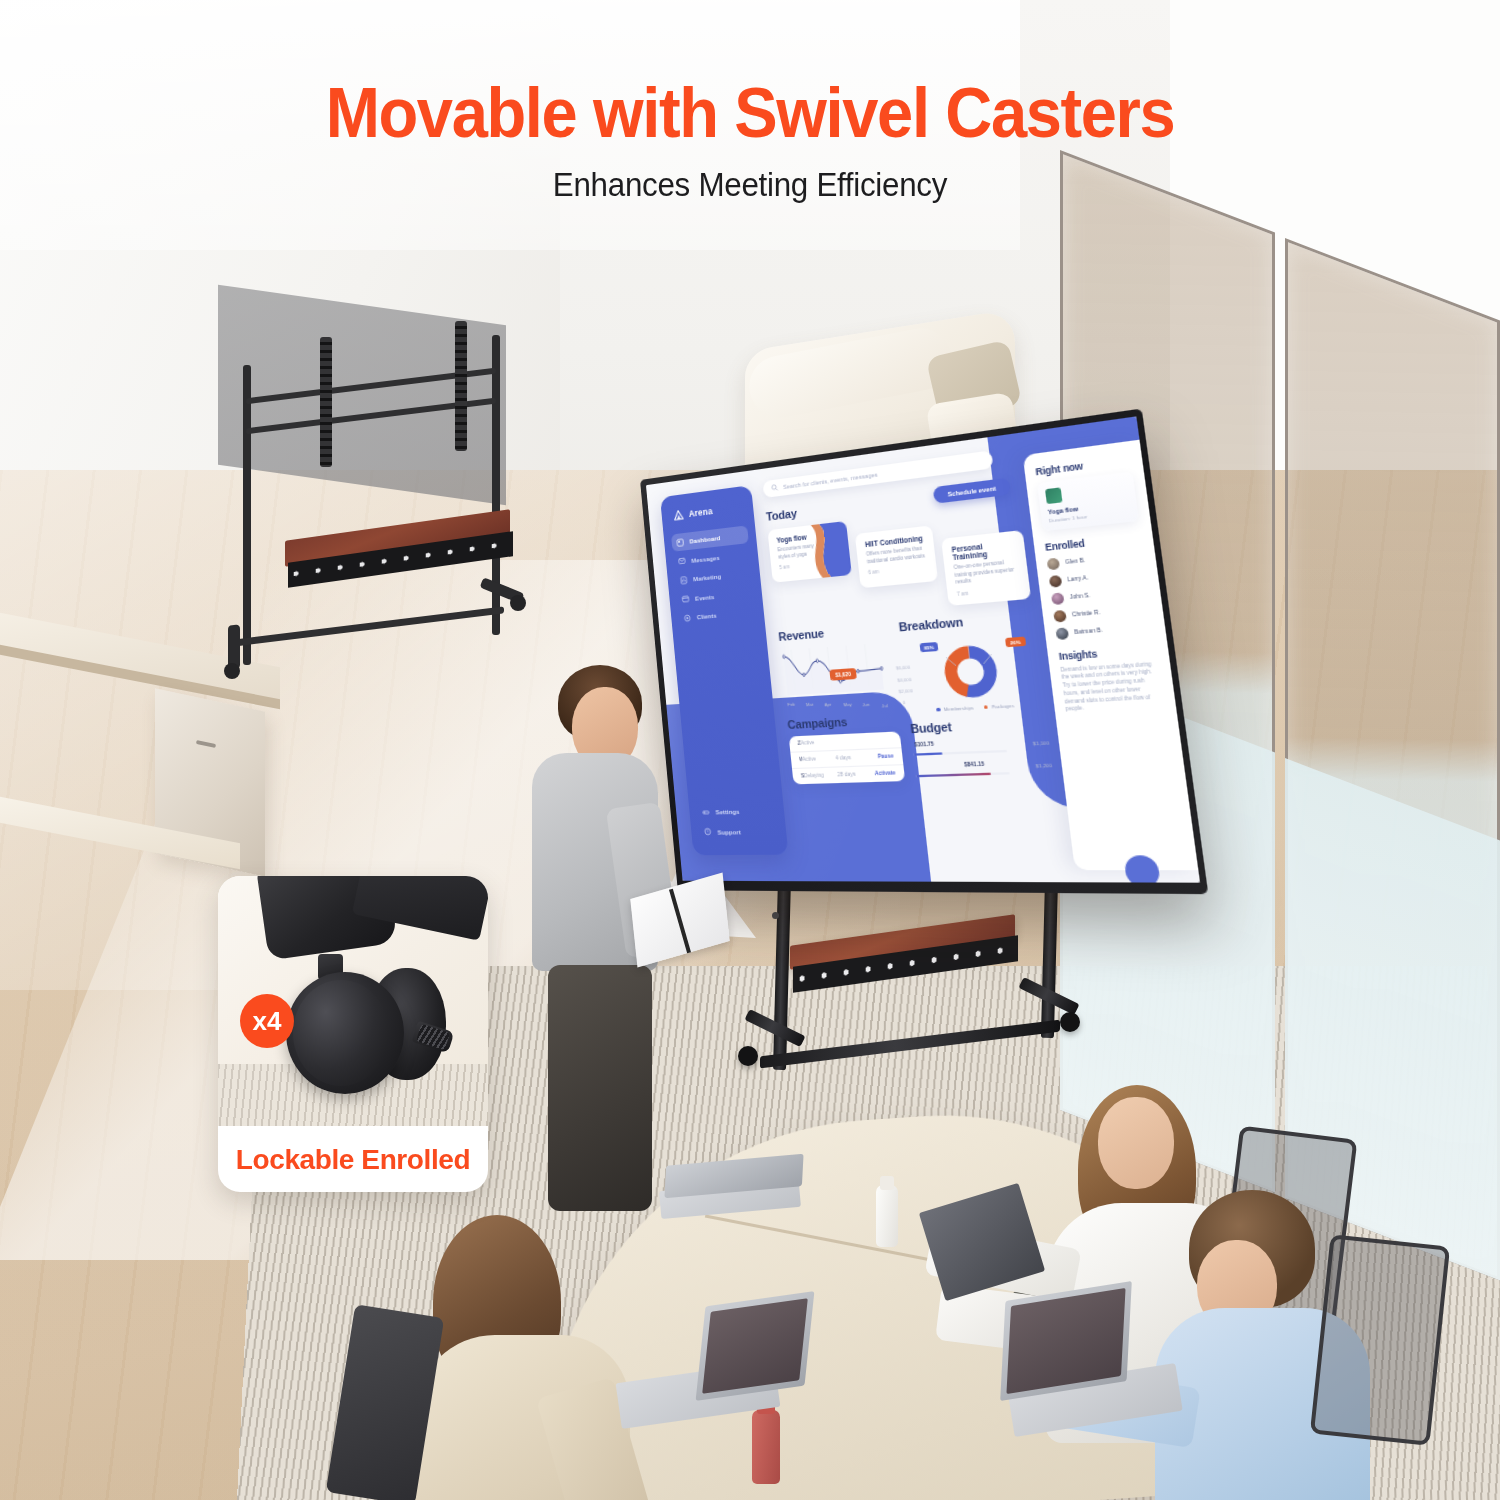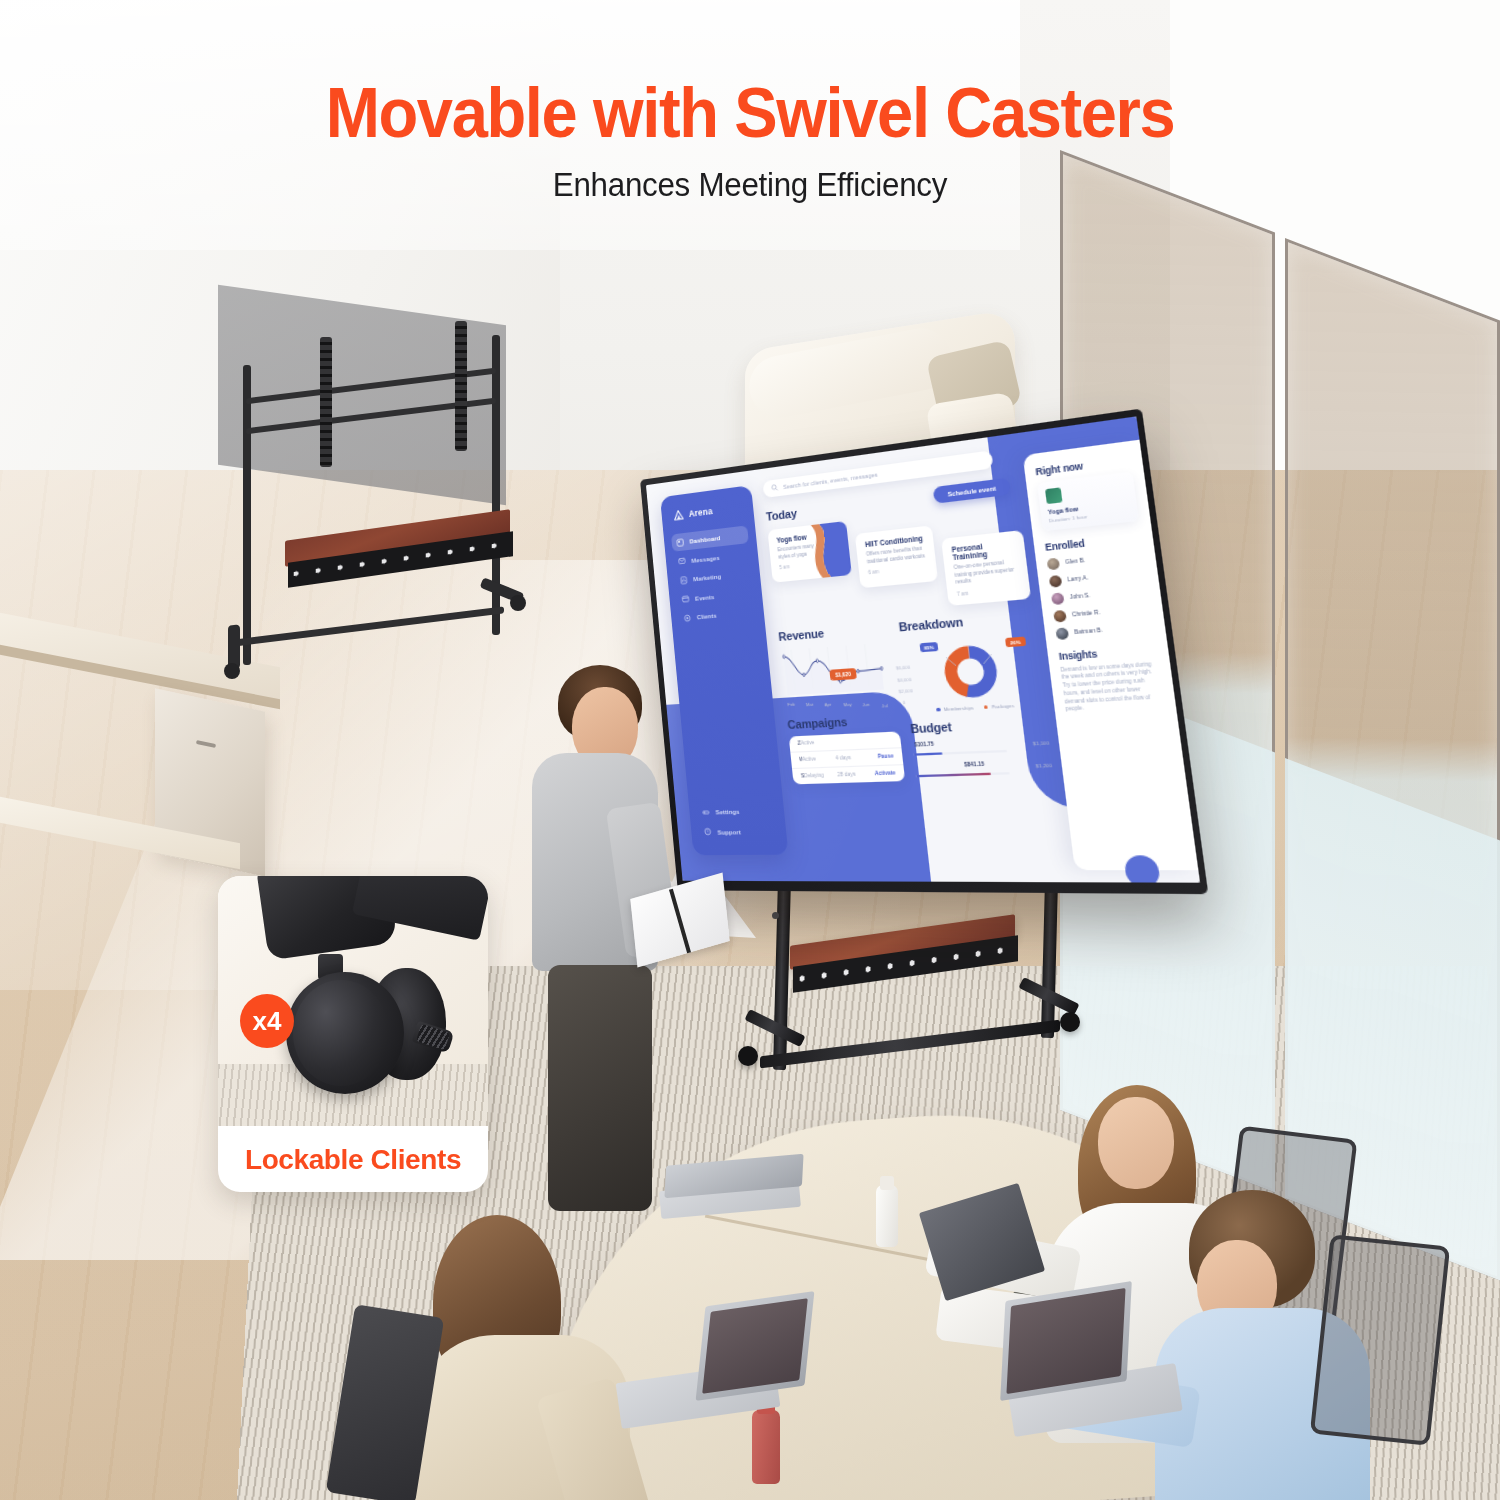--- a/index.html
+++ b/index.html
@@ -894,14 +894,14 @@
     <div class="ins-arm"></div>
     <div class="ins-arm2"></div>
     <div class="ins-stem"></div>
     <div class="ins-hub"></div>
     <div class="ins-wheel"></div>
     <div class="ins-wheel-face"></div>
     <div class="ins-lever"></div>
     <div class="ins-lever-ribs"></div>
   </div>
   <div class="x4-badge">x4</div>
-  <div class="inset-caption">Lockable Clients</div>
+  <div class="inset-caption">Lockable Enrolled</div>
 </div>
 
 </body></html>

